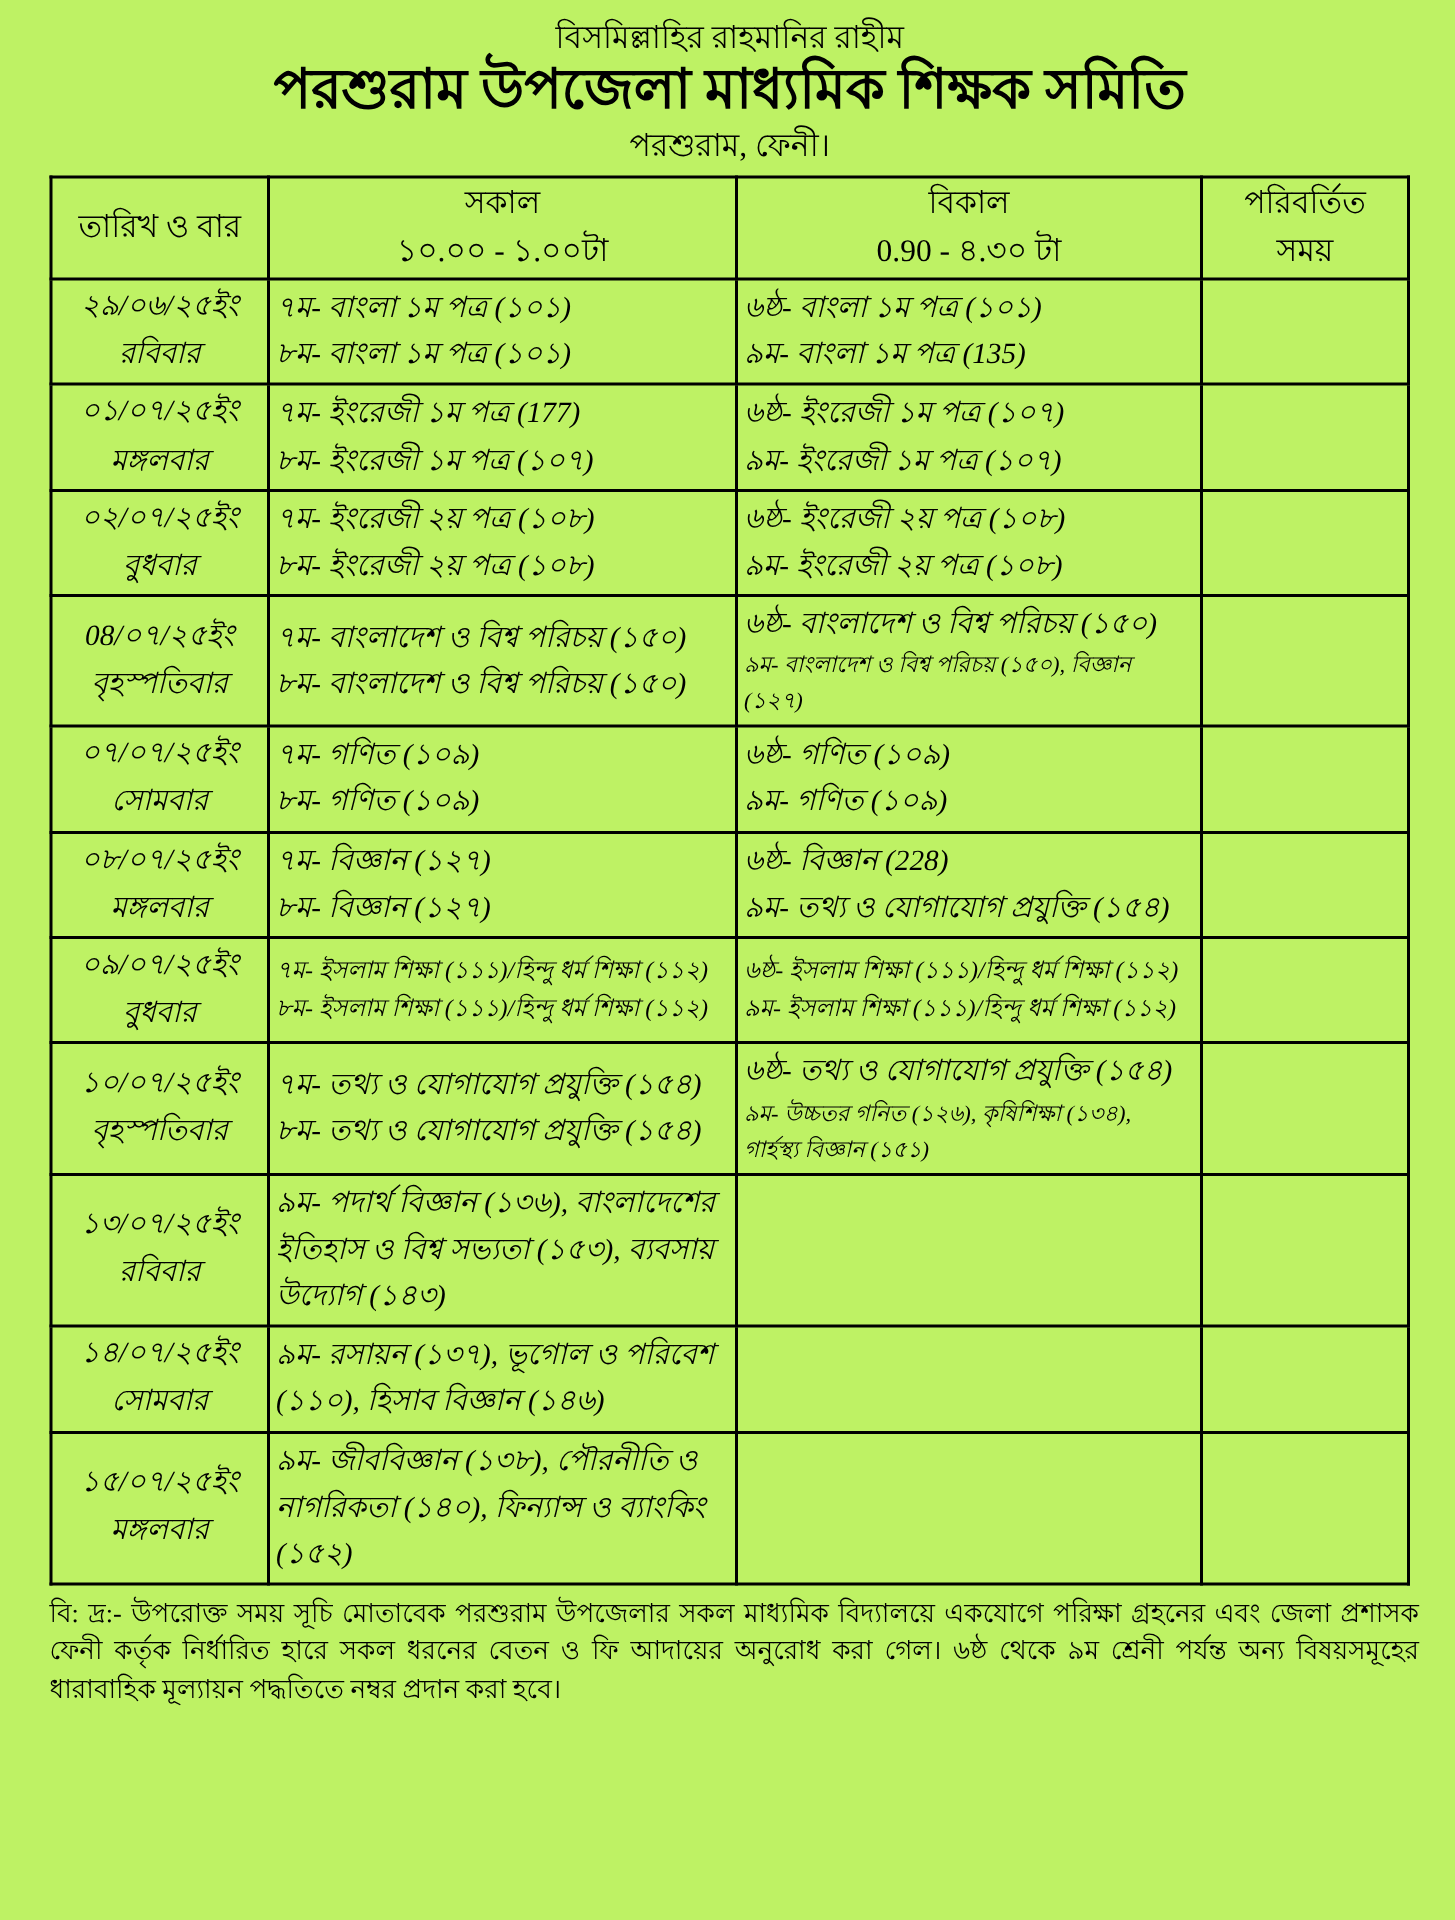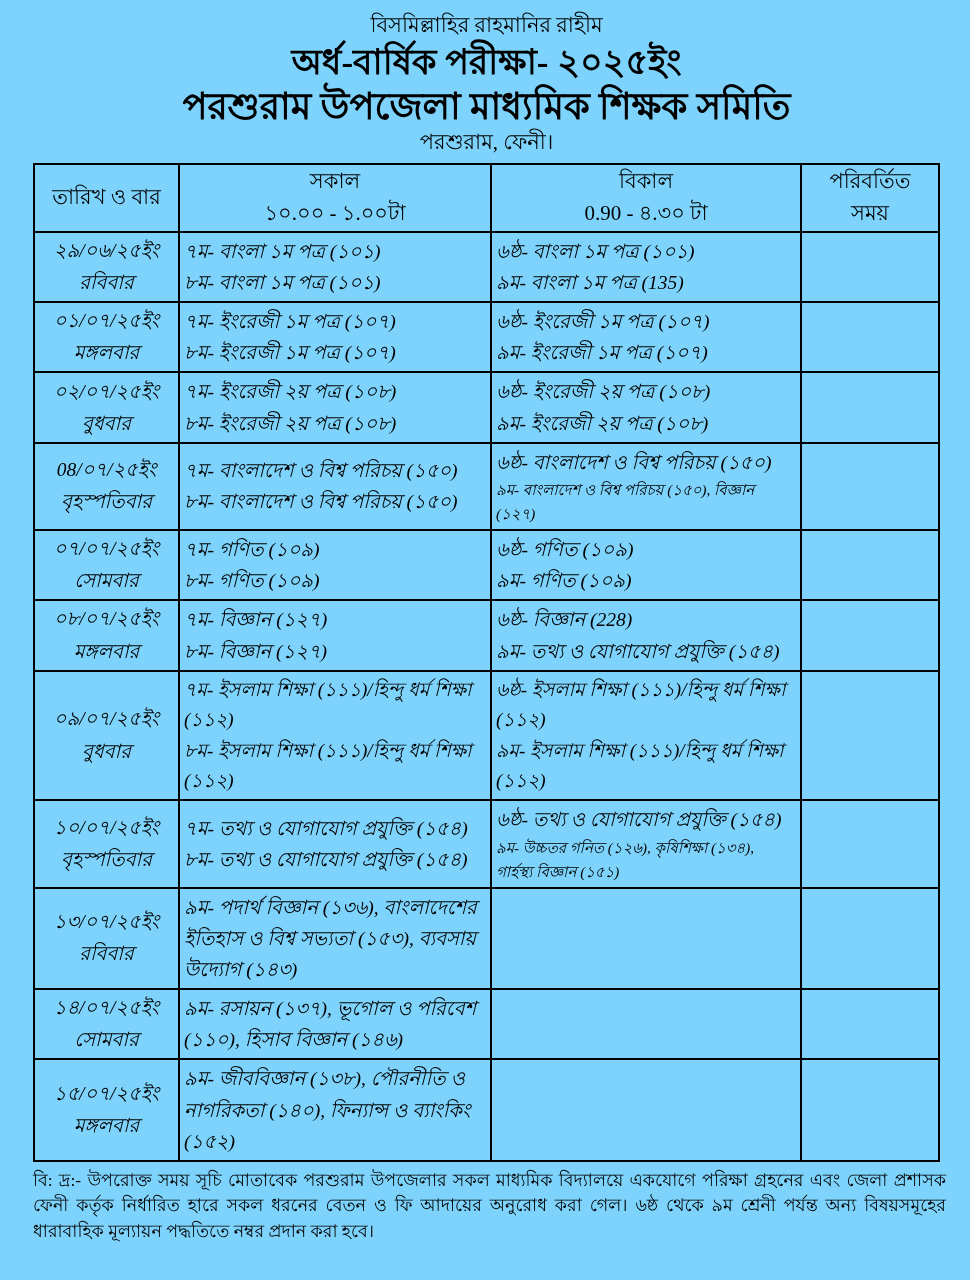--- a/index.html
+++ b/index.html
@@ -6,21 +6,21 @@
     margin: 0;
     padding: 0;
     background: #ffffff;
     color: #000000;
     font-family: "Liberation Serif", "DejaVu Serif", serif;
   }
   .page {
     position: relative;
     width: 970px;
     height: 1280px;
-    background: #7dd3fc;
+    background: #bef264;
     box-sizing: border-box;
     padding: 12px 30px 0 33px;
     overflow: hidden;
   }
   .center { text-align: center; }
   .bismillah {
     font-size: 21px;
     line-height: 1.3;
   }
   .title {
@@ -64,37 +64,36 @@
     line-height: 1.65;
     padding: 2px 2px;
   }
   td.subject-cell {
     text-align: left;
     padding: 3px 6px 3px 4px;
     font-size: 19.5px;
   }
   td.changed-cell { }
   .line { line-height: 1.6; }
-  .line.small  { font-size: 19px; }
+  .line.small  { font-size: 16px; }
   .line.xsmall { font-size: 15px; }
   .note {
     width: 913px;
     margin-top: 6px;
     font-size: 17.5px;
     line-height: 1.45;
     text-align: justify;
   }
 </style>
 </head>
 <body>
 
 <div class="page">
 
   <div class="center bismillah">বিসমিল্লাহির রাহমানির রাহীম</div>
-  <div class="center title">অর্ধ-বার্ষিক পরীক্ষা- ২০২৫ইং</div>
   <div class="center org">পরশুরাম উপজেলা মাধ্যমিক শিক্ষক সমিতি</div>
   <div class="center location">পরশুরাম, ফেনী।</div>
 
   <table class="schedule">
     <colgroup>
       <col style="width:145px">
       <col style="width:312px">
       <col style="width:310px">
       <col style="width:138px">
     </colgroup>
@@ -132,21 +131,21 @@
             <div class="line">৯ম- বাংলা ১ম পত্র (135)</div>
           </td>
           <td class="changed-cell"></td>
         </tr>
         <tr>
           <td class="date-cell">
             <div>০১/০৭/২৫ইং</div>
             <div>মঙ্গলবার</div>
           </td>
           <td class="subject-cell">
-            <div class="line">৭ম- ইংরেজী ১ম পত্র (১০৭)</div>
+            <div class="line">৭ম- ইংরেজী ১ম পত্র (177)</div>
             <div class="line">৮ম- ইংরেজী ১ম পত্র (১০৭)</div>
           </td>
           <td class="subject-cell">
             <div class="line">৬ষ্ঠ- ইংরেজী ১ম পত্র (১০৭)</div>
             <div class="line">৯ম- ইংরেজী ১ম পত্র (১০৭)</div>
           </td>
           <td class="changed-cell"></td>
         </tr>
         <tr>
           <td class="date-cell">

